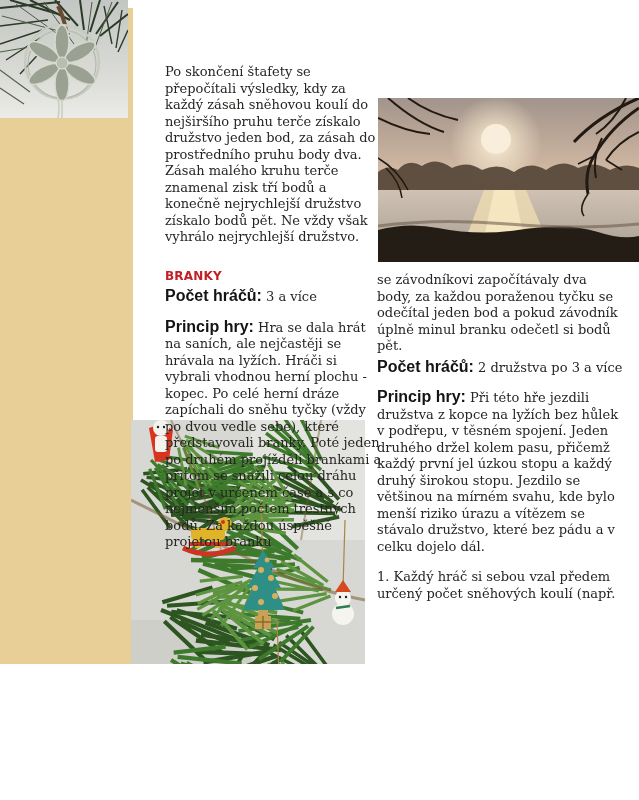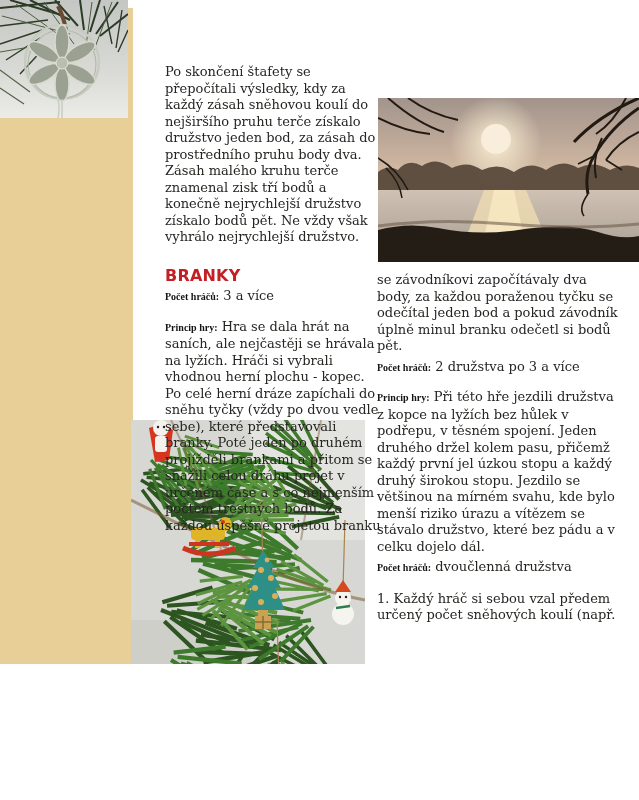--- a/index.html
+++ b/index.html
@@ -15,26 +15,26 @@
   .photo-sunset{left:378px;top:98px;width:261px;height:164px;}
   .photo-tree{left:131px;top:420px;width:234px;height:307px;}
   .photo svg{display:block;}
   
   .col{position:absolute;color:#262522;font-size:13px;line-height:16.5px;}
   .col-left{left:165px;top:64px;width:218px;}
   .col-right{left:377px;top:272px;width:247px;}
   .para{margin:0;}
   .heading{
     font-family:"DejaVu Sans","Liberation Sans",sans-serif;
-    font-weight:bold;font-size:16px;color:#c32026;letter-spacing:.2px;margin:0;
+    font-weight:bold;font-size:12px;color:#c32026;letter-spacing:.2px;margin:0;
   }
   .players{margin:4px 0 0 0;}
   .label{
-    font-family:Liberation Serif, serif;
-    font-weight:bold;font-size:10px;color:#141414;
+    font-family:Liberation Sans, sans-serif;
+    font-weight:bold;font-size:16px;color:#141414;
   }
   .mt-sect{margin-top:22px;}
   .mt-par{margin-top:13px;}
   .mt-item{margin-top:14px;}
   
   .footer-wave{position:absolute;left:0;top:720px;width:639px;height:80px;}
   .page-number{
     position:absolute;left:99px;top:755px;color:#0369a1;
     font-family:"DejaVu Sans","Liberation Sans",sans-serif;font-size:15px;font-weight:600;
   }
@@ -233,21 +233,20 @@
     <p class="para players"><span class="label">Počet hráčů:</span> <span>3 a více</span></p>
     <p class="para mt-par"><span class="label">Princip hry:</span> <span>Hra se dala hrát na saních, ale nejčastěji se hrávala na lyžích. Hráči si vybrali vhodnou herní plochu - kopec. Po celé herní dráze zapíchali do sněhu tyčky (vždy po dvou vedle sebe), které představovali branky. Poté jeden po druhém projížděli brankami a přitom se snažili celou dráhu projet v určeném čase a s co nejmenším počtem trestných bodů. Za každou úspěšně projetou branku</span></p>
   </div>
 
   <div class="col col-right">
     <p class="para">se závodníkovi započítávaly dva body, za každou poraženou tyčku se odečítal jeden bod a pokud závodník úplně minul branku odečetl si bodů pět.</p>
 
     <p class="para players"><span class="label">Počet hráčů:</span> <span>2 družstva po 3 a více</span></p>
     <p class="para mt-par"><span class="label">Princip hry:</span> <span>Při této hře jezdili družstva z kopce na lyžích bez hůlek v podřepu, v těsném spojení. Jeden druhého držel kolem pasu, přičemž každý první jel úzkou stopu a každý druhý širokou stopu. Jezdilo se většinou na mírném svahu, kde bylo menší riziko úrazu a vítězem se stávalo družstvo, které bez pádu a v celku dojelo dál.</span></p>
 
-    <p class="para players"><span class="label">Počet hráčů:</span> <span>dvoučlenná družstva</span></p>
     <p class="para mt-item">1. Každý hráč si sebou vzal předem určený počet sněhových koulí (např.</p>
   </div>
 
   <svg class="footer-wave" viewBox="0 0 639 80" preserveAspectRatio="none">
     <path fill="#c21e25" d="M0,12 C60,16 180,30 280,47 C330,55 380,55 440,46 C490,38 530,27 570,26 C600,26 625,31 639,38 L639,80 L0,80 Z"></path>
   </svg>
   <div class="page-number">52</div>
   <div class="footer-title">zima a dětské hry</div>
 
 </div>

